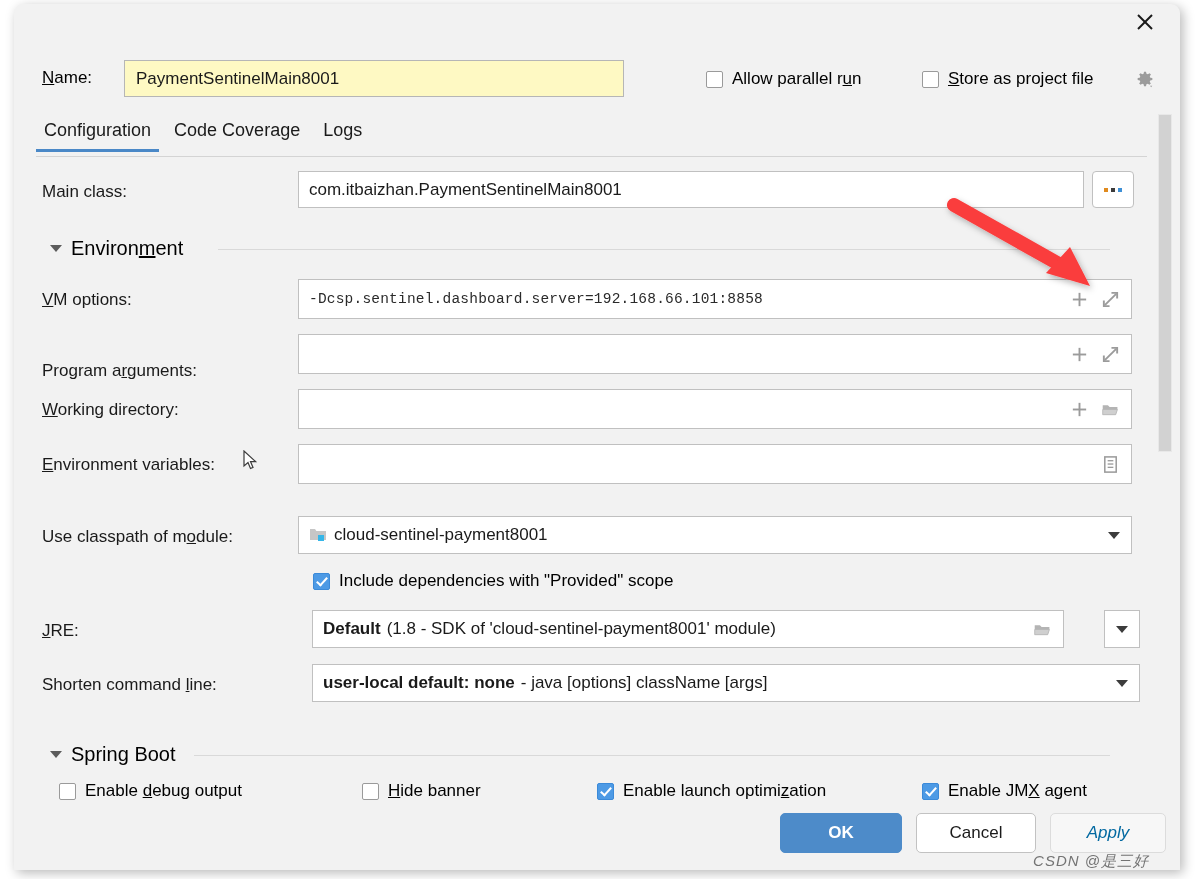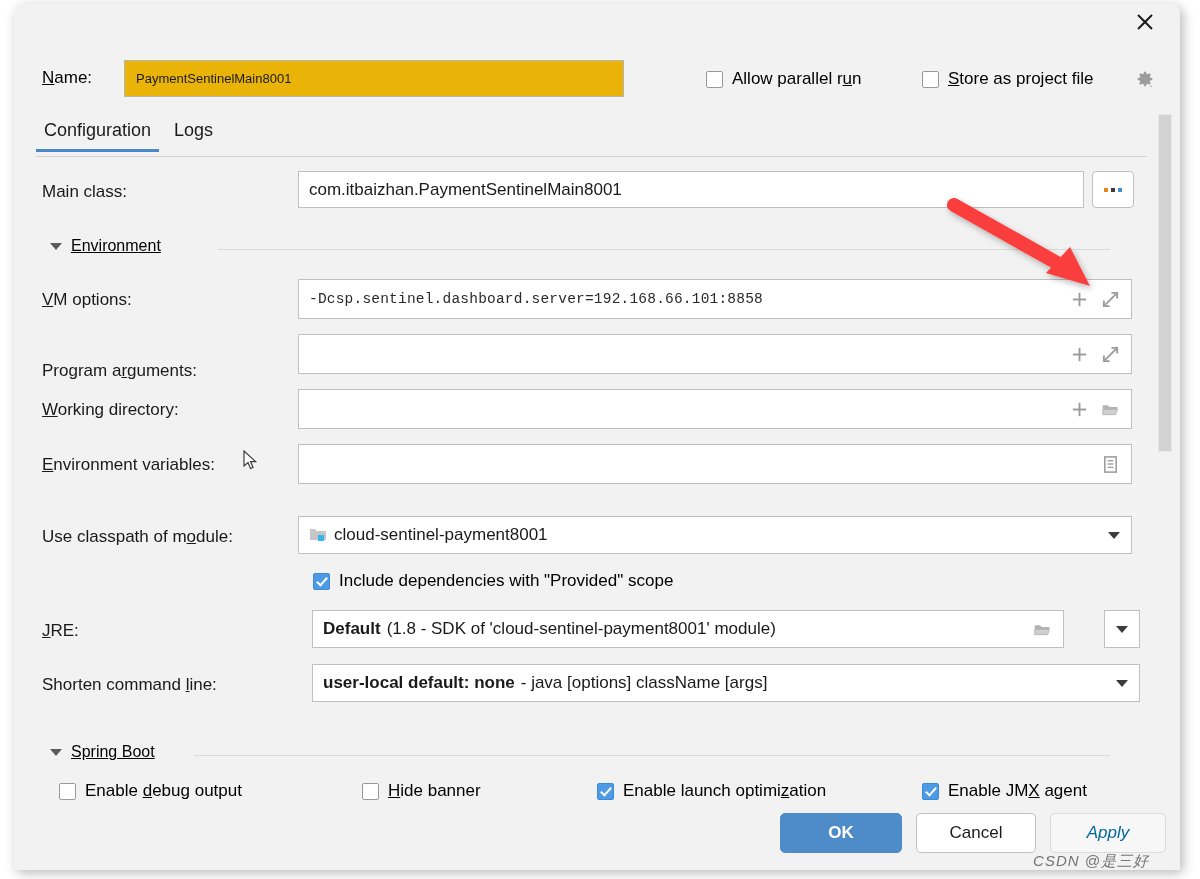--- a/index.html
+++ b/index.html
@@ -63,27 +63,27 @@
     font-size: 17px;
   }
   .underline-char { text-decoration: underline; }
 
   .name-input {
     position: absolute;
     left: 110px;
     top: 0px;
     width: 500px;
     height: 37px;
-    background: #eab308;
+    background: #fef9c3;
     border: 1px solid #b6b6b6;
     box-sizing: border-box;
     display: flex;
     align-items: center;
     padding-left: 11px;
-    font-size: 13px;
+    font-size: 17px;
     color: #1a1a1a;
   }
 
   .chk-wrap {
     position: absolute;
     display: flex;
     align-items: center;
     gap: 9px;
     font-size: 17px;
     cursor: pointer;
@@ -221,22 +221,21 @@
     display: block;
     cursor: pointer;
   }
 
   
   .group-header {
     position: absolute;
     display: flex;
     align-items: center;
     gap: 9px;
-    font-size: 16px;
-    text-decoration: underline;
+    font-size: 20px;
   }
   .tri {
     width: 0; height: 0;
     border-left: 6px solid transparent;
     border-right: 6px solid transparent;
     border-top: 7px solid #5c5c5c;
     cursor: pointer;
   }
   .group-line {
     position: absolute;
@@ -382,20 +381,21 @@
     <div class="gear-icon">
       <svg width="22" height="22" viewBox="0 0 24 24" aria-hidden="true">
         <path fill="#9c9c9c" d="M12 8.2a3.8 3.8 0 1 0 0 7.6 3.8 3.8 0 0 0 0-7.6zm0 5.9a2.1 2.1 0 1 1 0-4.2 2.1 2.1 0 0 1 0 4.2z"></path>
         <path fill="#9c9c9c" d="M20 13.1v-2.2l-2.2-.4a6 6 0 0 0-.6-1.5l1.3-1.8-1.6-1.6-1.8 1.3a6 6 0 0 0-1.5-.6L13.1 4h-2.2l-.4 2.3a6 6 0 0 0-1.5.6L7.2 5.6 5.6 7.2l1.3 1.8a6 6 0 0 0-.6 1.5L4 10.9v2.2l2.3.4c.14.53.34 1.03.6 1.5l-1.3 1.8 1.6 1.6 1.8-1.3c.47.26.97.46 1.5.6l.4 2.2h2.2l.4-2.2c.53-.14 1.03-.34 1.5-.6l1.8 1.3 1.6-1.6-1.3-1.8c.26-.47.46-.97.6-1.5l2.2-.4z"></path>
         <path fill="#9c9c9c" d="M17.5 19.3l2.4 0-1.2 1.7z"></path>
       </svg>
     </div>
 
     <div class="tabs">
       <div class="tab active">Configuration</div>
+      <div class="tab">Code Coverage</div>
       <div class="tab">Logs</div>
     </div>
     <div class="tab-sep"></div>
 
     <div class="scrollbar-track"></div>
     <div class="scrollbar-thumb"></div>
 
     <div class="form">
 
       <div class="row-label" style="left:28px; top:23px;">Main class:</div>

